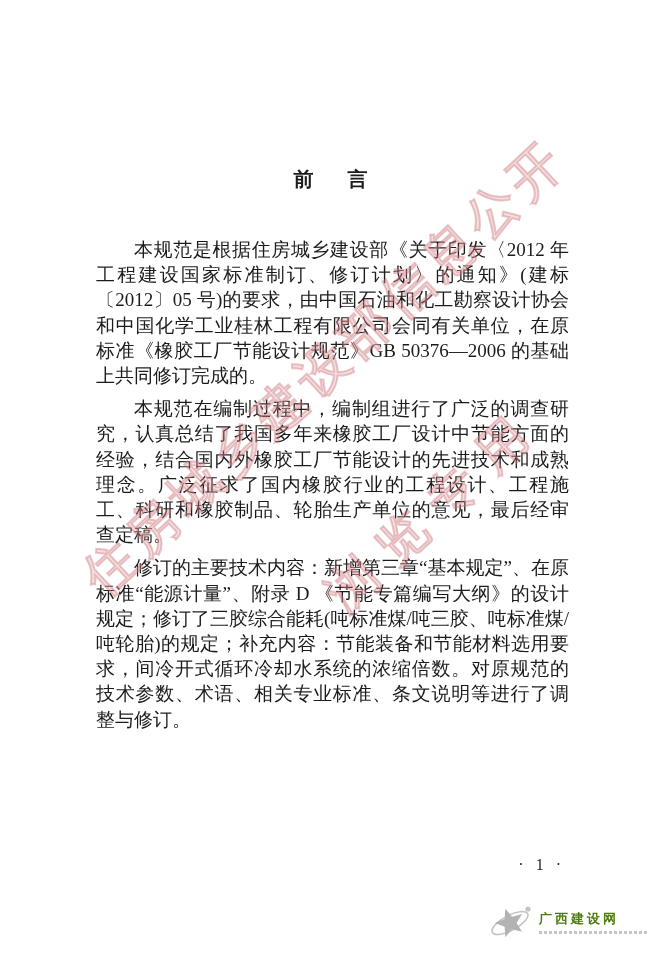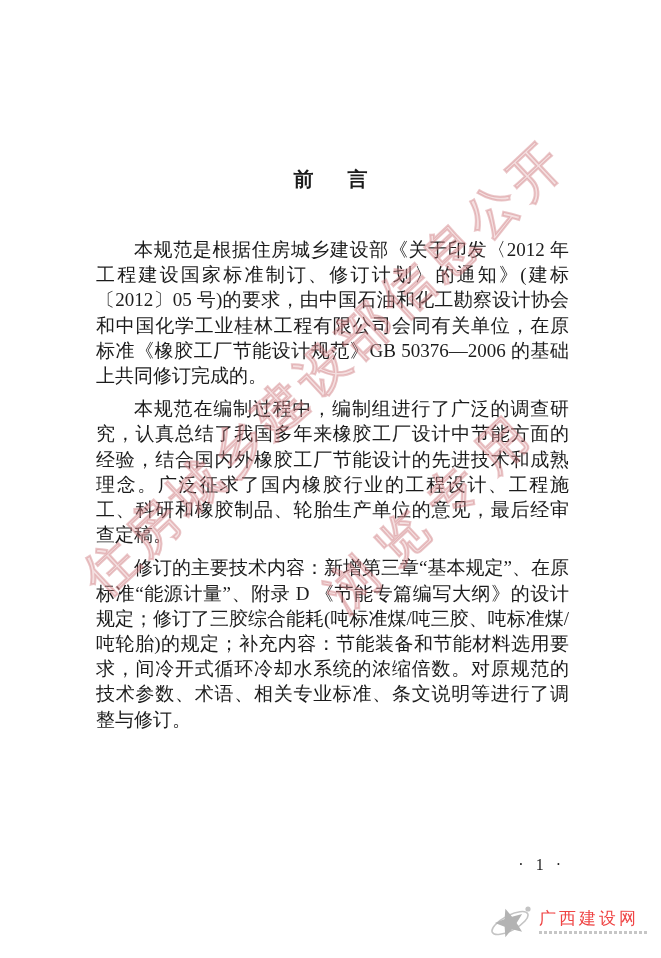--- a/index.html
+++ b/index.html
@@ -47,22 +47,22 @@
     font-size:16px;letter-spacing:4px;color:#222;
   }
   .logo{
     position:absolute;top:898px;right:14px;
     display:flex;align-items:center;gap:5px;
     z-index:2;
   }
   .logo-star{width:46px;height:46px;flex:0 0 auto;}
   .logo-text-wrap{display:flex;flex-direction:column;}
   .logo-name{
-    font-size:17px;color:#ef4444;
-    letter-spacing:3px;font-weight:400;
+    font-size:13px;color:#4d7c0f;
+    letter-spacing:3px;font-weight:700;
     line-height:20px;
   }
   .logo-tagline{
     margin-top:2px;height:3px;width:108px;
     background:repeating-linear-gradient(90deg,#c6c6c6 0 3px,transparent 3px 5px);
   }
 </style>
 </head>
 <body>
 

